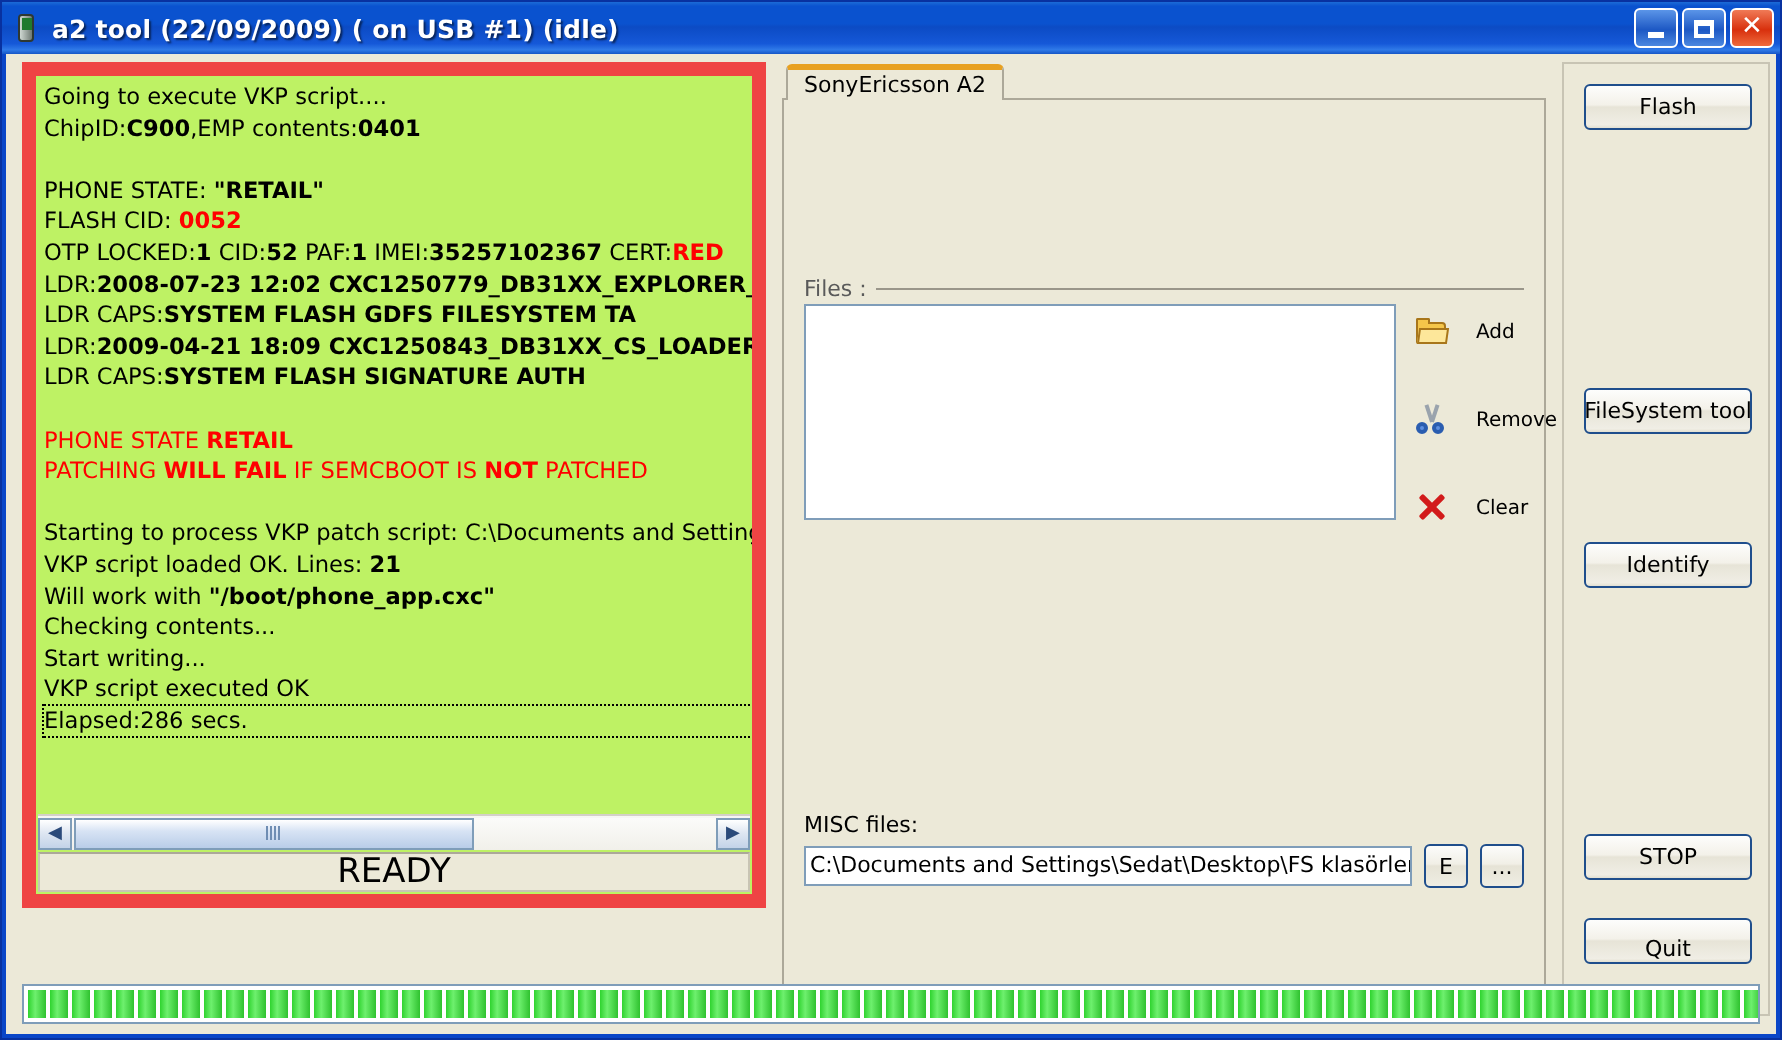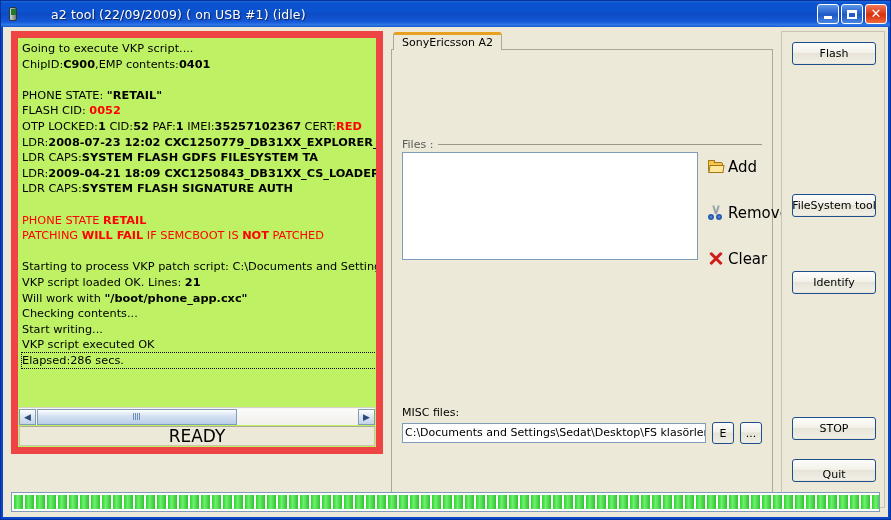--- a/index.html
+++ b/index.html
@@ -55,25 +55,24 @@
   }
   #title-icon .screen {
     position: absolute;
     left: 6px; top: 3px;
     width: 5px; height: 6px;
     background: #1f7a2e;
   }
   #title-text {
     color: #ffffff;
     font-size: 12.5px;
-    font-weight: normal;
+    font-weight: bold;
     text-shadow: 1px 1px 1px rgba(0,0,0,.55);
     white-space: nowrap;
     letter-spacing: .1px;
-    margin-left: 25px;
   }
   #title-buttons {
     position: absolute;
     right: 3px; top: 3px;
     display: flex;
     gap: 2px;
   }
   .tbtn {
     width: 22px; height: 20px;
     border: 1px solid #ffffff;
@@ -258,22 +257,22 @@
   #files-actions {
     position: absolute;
     left: 306px; top: 20px;
     width: 88px;
     display: flex;
     flex-direction: column;
     gap: 28px;
   }
   .act {
     display: flex; align-items: center;
-    gap: 4px;
-    font-size: 15px; color: #000;
+    gap: 14px;
+    font-size: 10px; color: #000;
     cursor: default;
   }
   .act .ico { width: 16px; height: 16px; flex: 0 0 16px; position: relative; }
 
   
   .ico-folder .back {
     position: absolute; left: 0; top: 3px;
     width: 15px; height: 11px;
     background: #f4c64a;
     border: 1px solid #a8761a;

